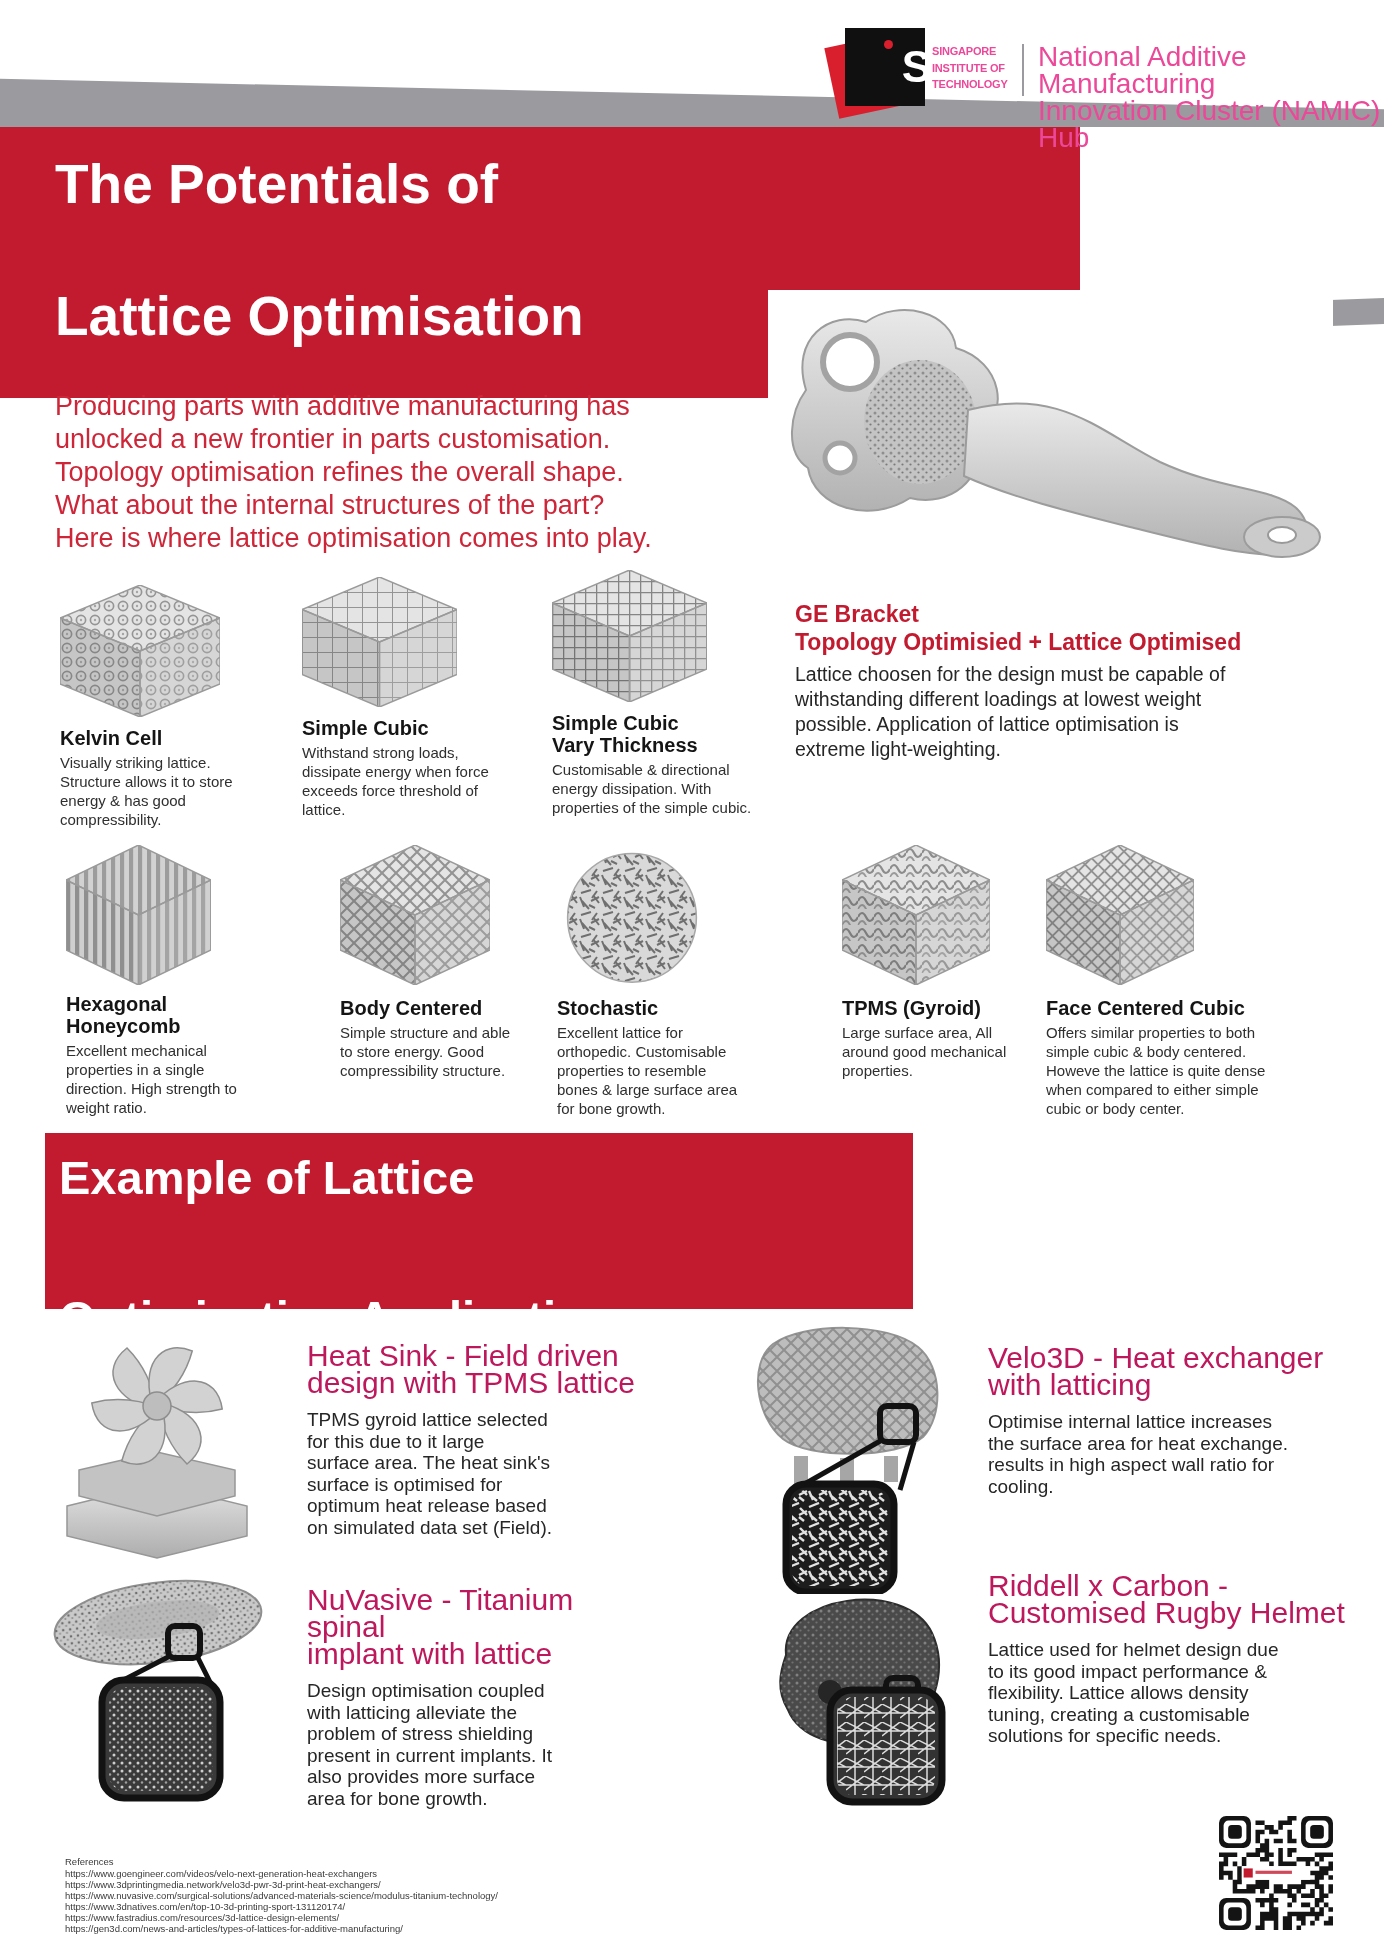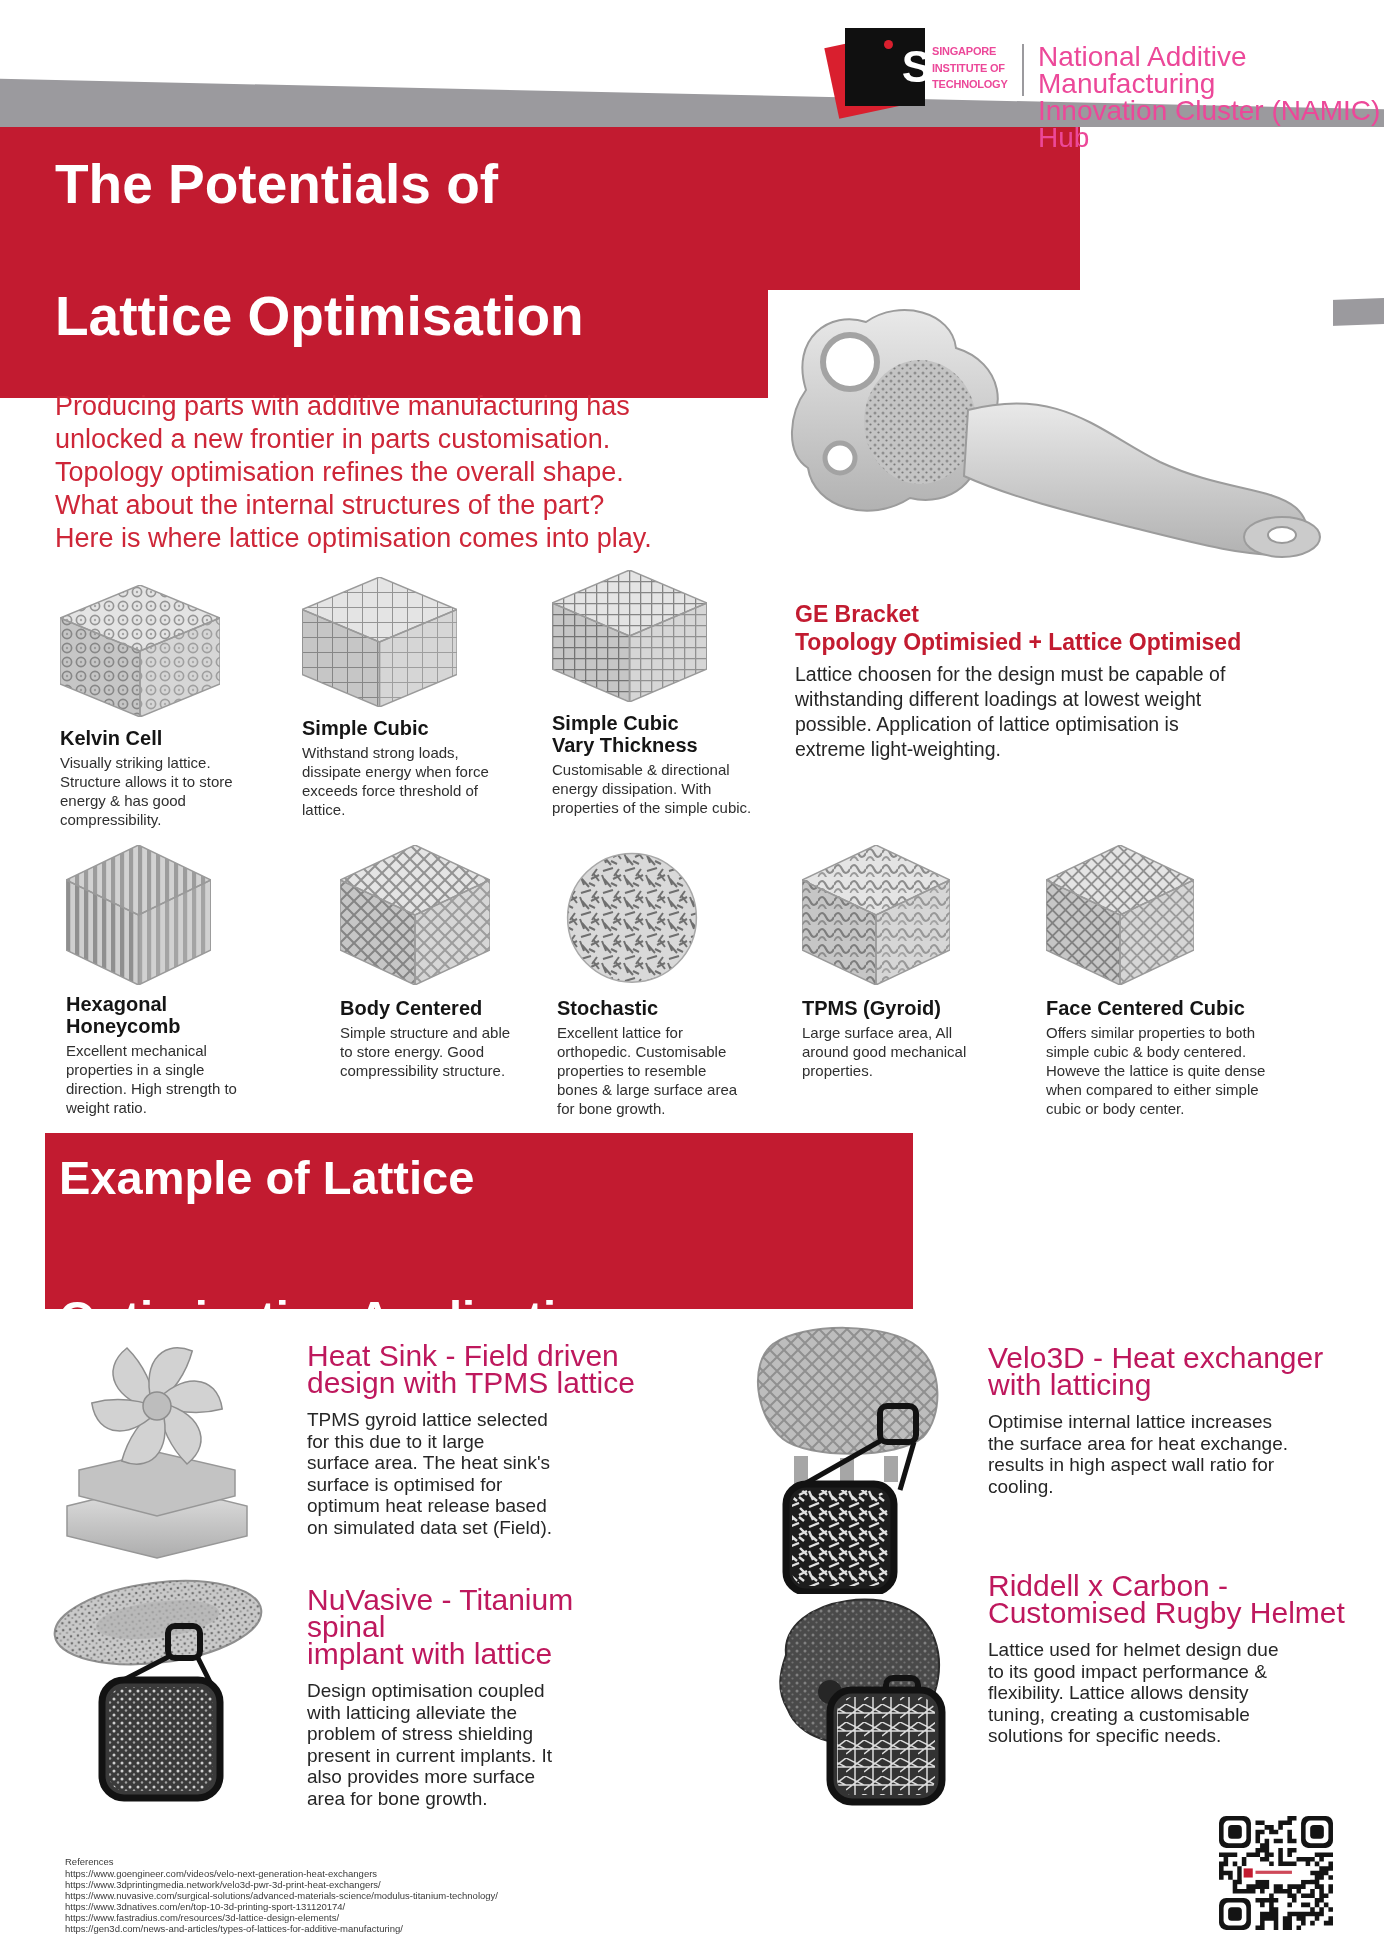--- a/index.html
+++ b/index.html
@@ -254,21 +254,21 @@
       <circle cx="75" cy="72.8" r="64.4" fill="none" stroke="#a8a8a8" stroke-width="1.5"></circle>
         </svg>
       </div>
     <p class="lat-name preline" style="margin-top:12px;">Stochastic</p>
     <p class="lat-desc preline">Excellent lattice for
 orthopedic. Customisable
 properties to resemble
 bones &amp; large surface area
 for bone growth.</p>
   </div>
-  <div class="abs card" style="left:802px;top:845px;width:210px;">
+  <div class="abs card" style="left:842px;top:845px;width:210px;">
     <div class="latimg">
         <svg width="148" height="140" viewBox="0 0 148 140">
           <defs>
             <pattern id="pgyroid6" patternUnits="userSpaceOnUse" width="16" height="16">
               <path d="M0 8 Q4 0 8 8 T16 8" fill="none" stroke="#7d7d7d" stroke-width="2.2"></path>
               <path d="M0 16 Q4 8 8 16 T16 16" fill="none" stroke="#8d8d8d" stroke-width="1.8"></path>
             </pattern>
           </defs>
     <polygon points="74,0 148,35 74,70 0,35" fill="#e4e4e4"></polygon>
           <polygon points="0,35 74,70 74,140 0,105" fill="#c6c6c6"></polygon>

